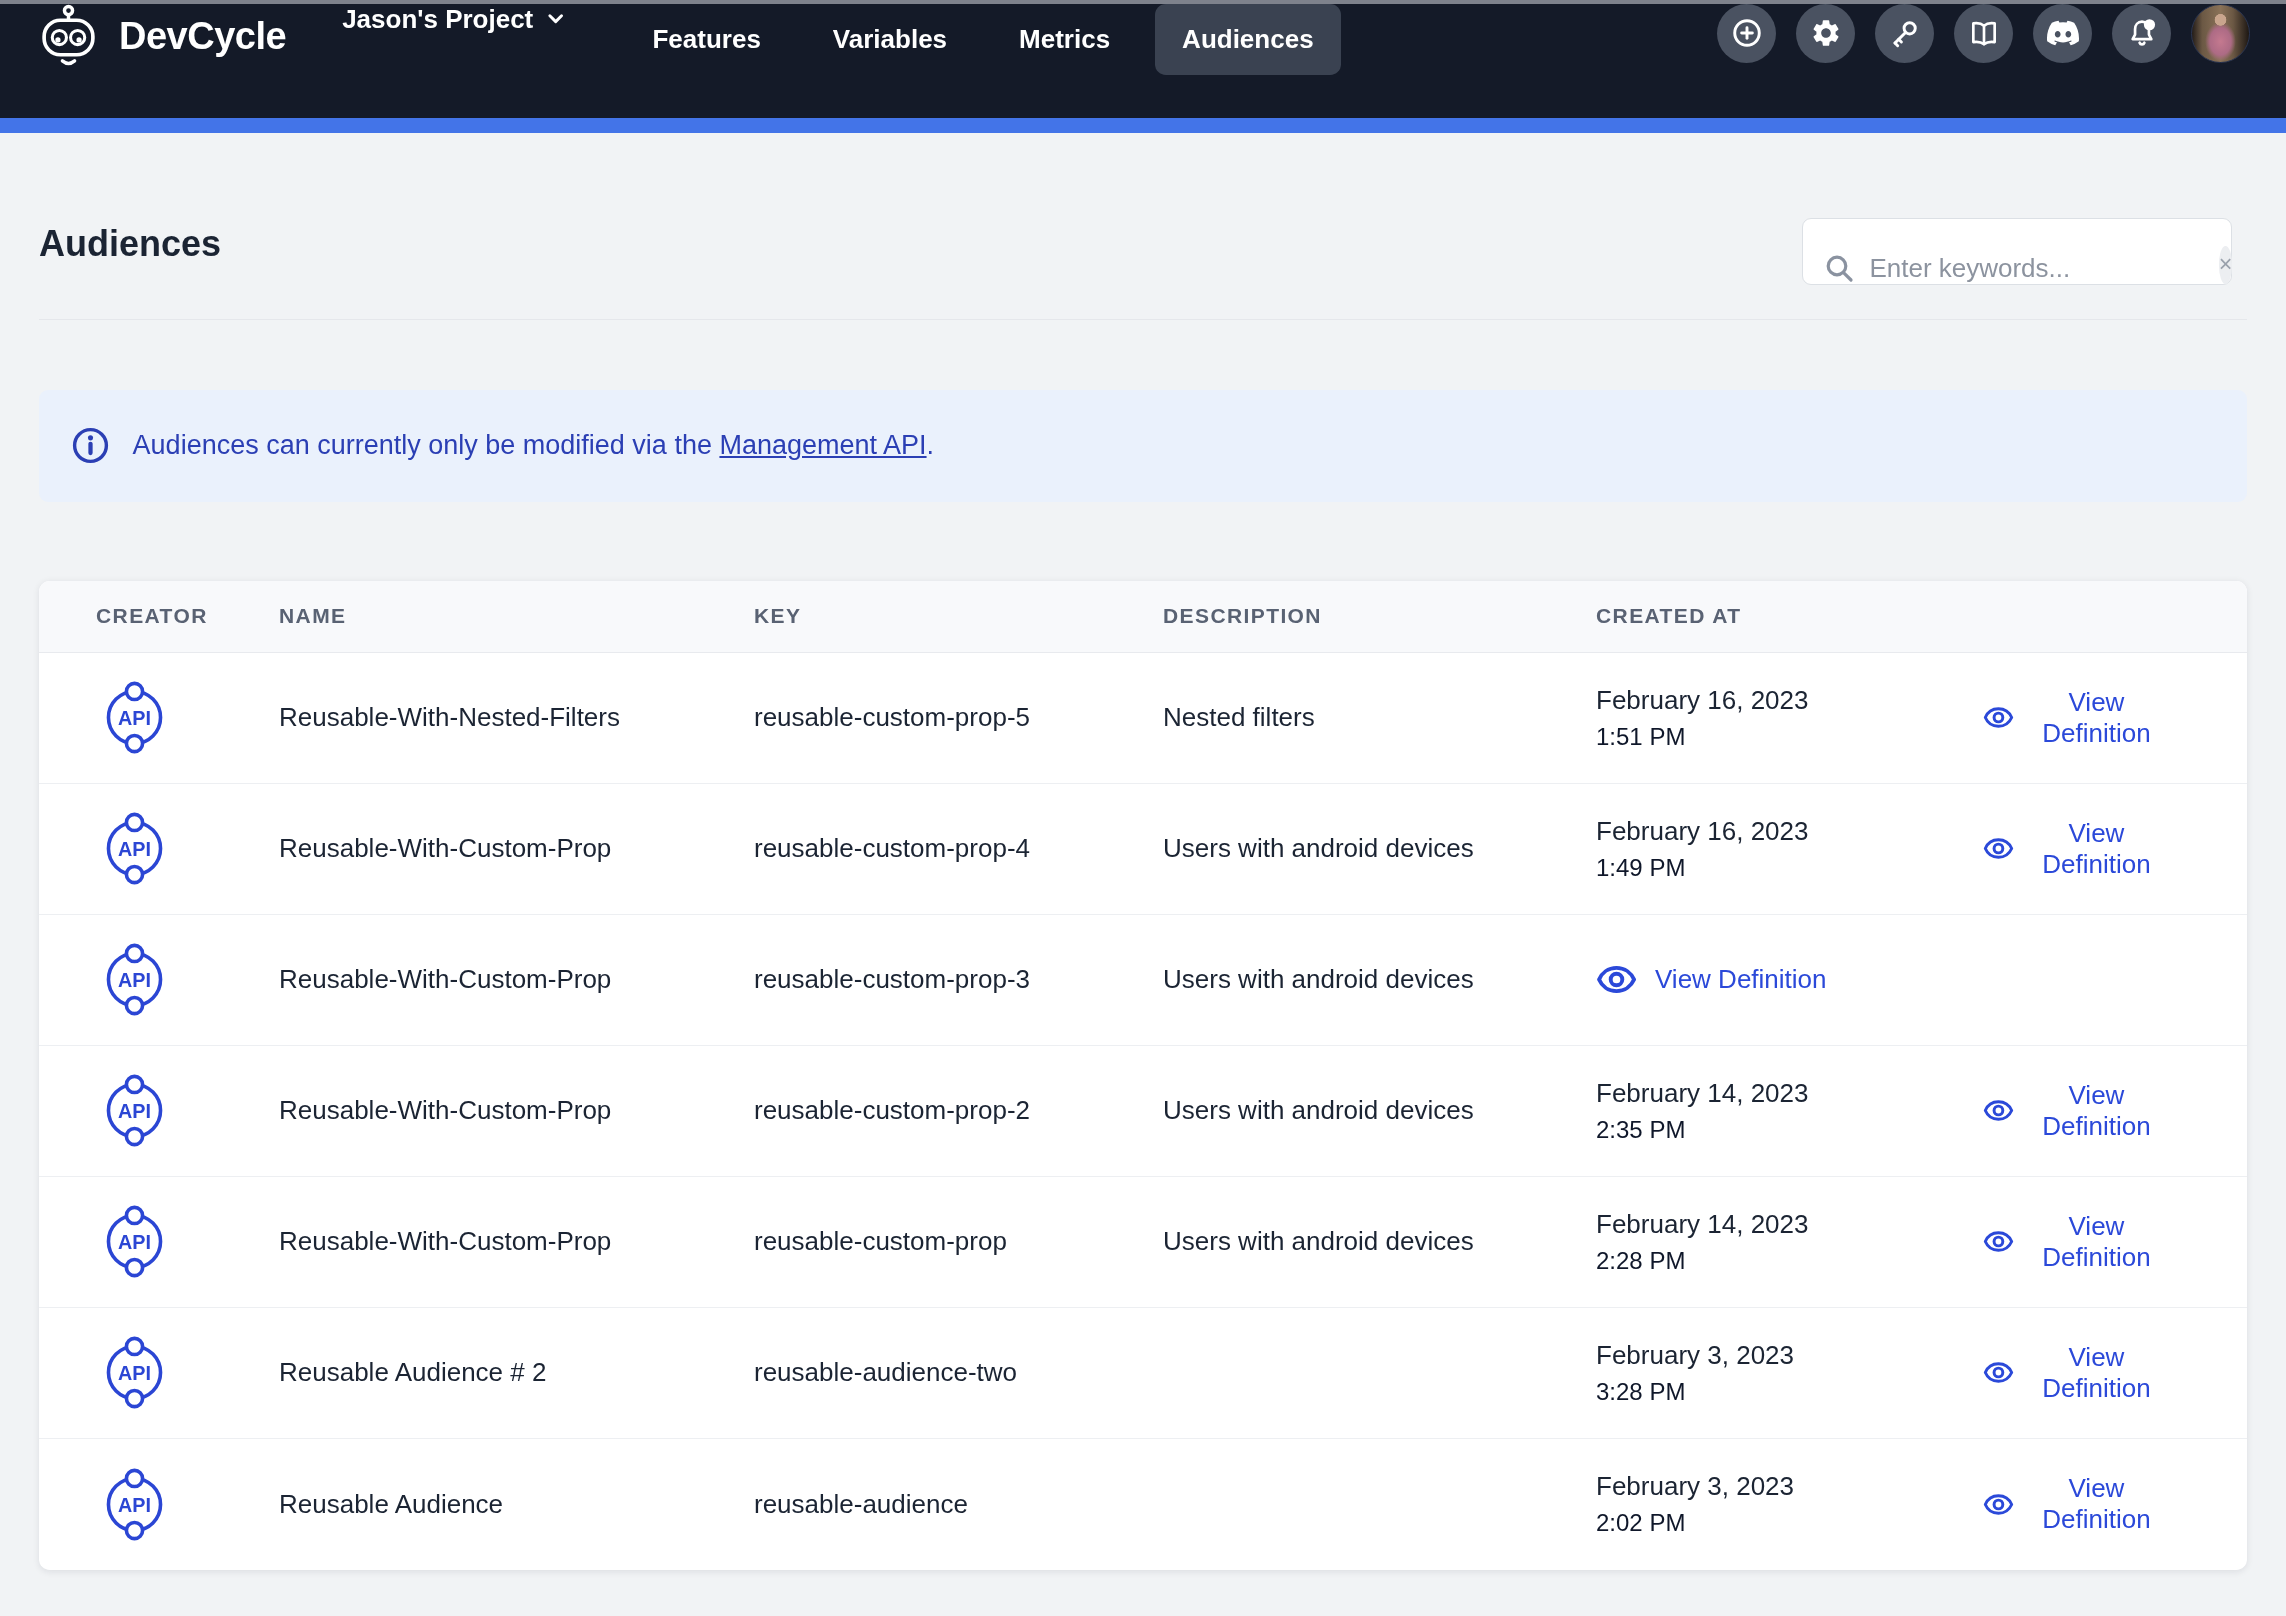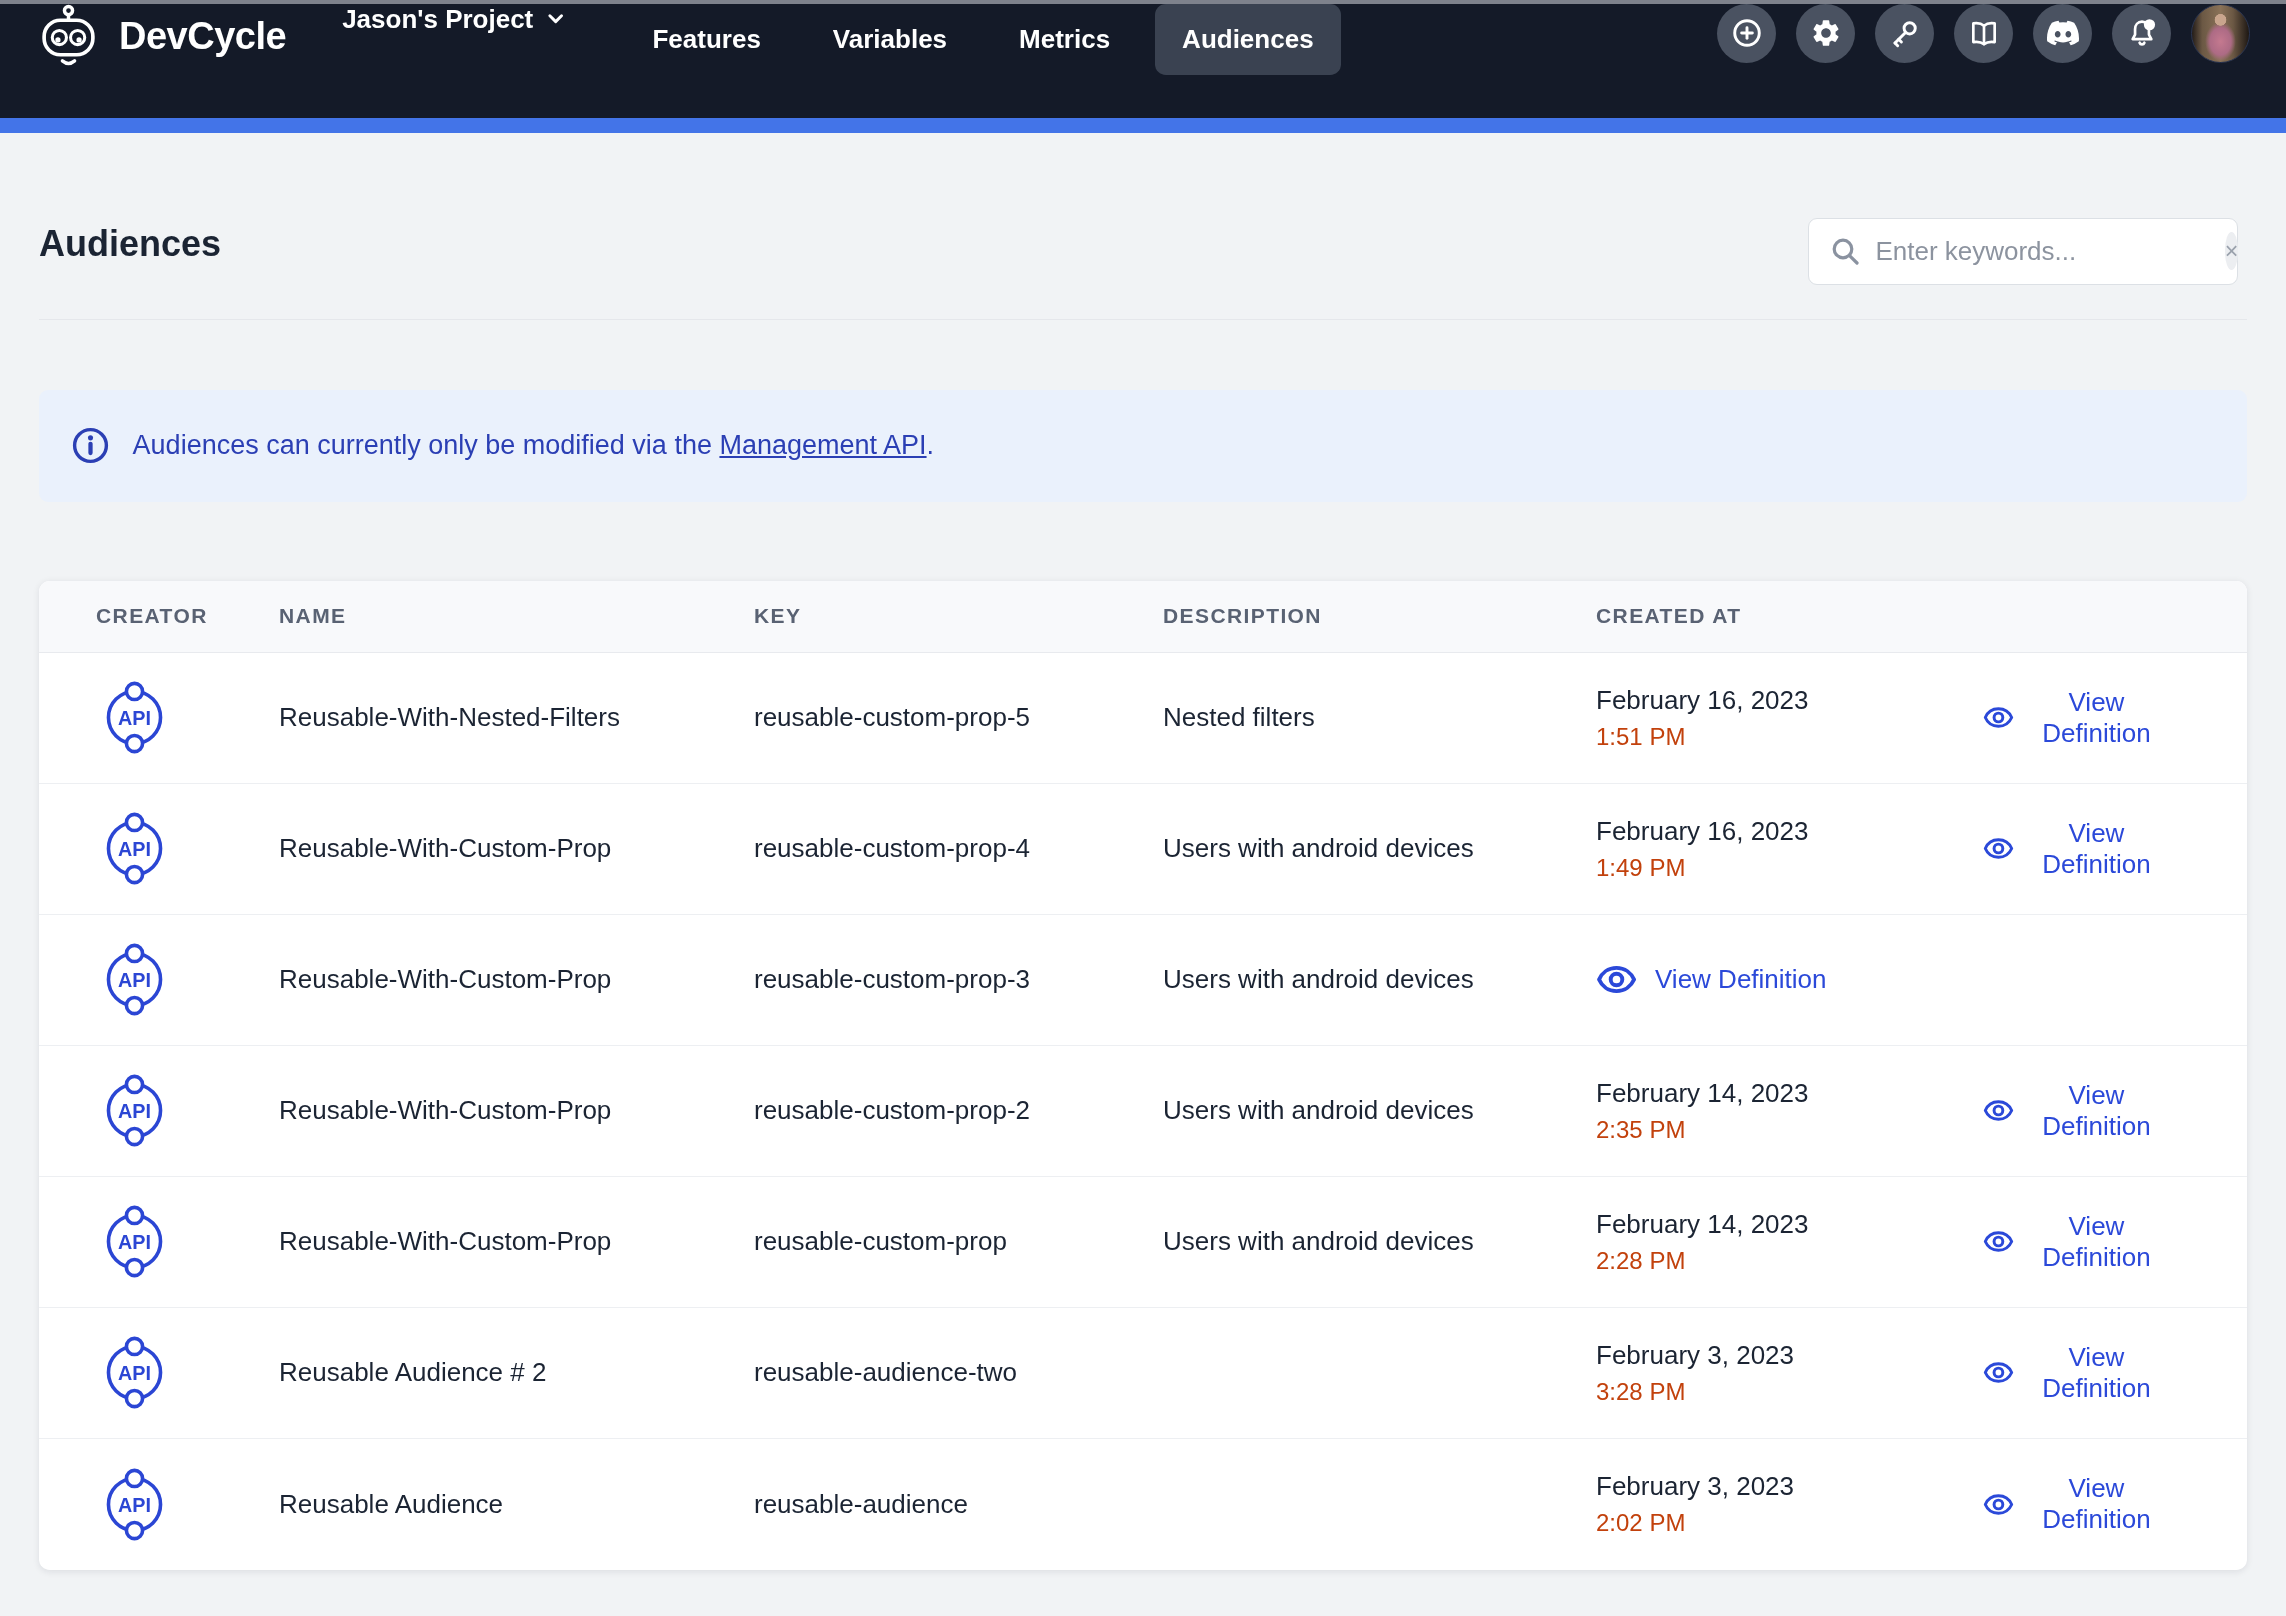--- a/index.html
+++ b/index.html
@@ -52,24 +52,24 @@
   .accent-bar { height:15.3px; background:#4374E8; }
 
   
   .content { padding:0 39px; }
   .page-header {
     position:relative; padding-top:90px; padding-bottom:54px;
     border-bottom:1.8px solid #E5E7EB;
   }
   .page-title { font-size:36px; font-weight:700; color:#1B2433; }
   .search-box {
-    position:absolute; top:85px; right:9px;
+    position:absolute; top:85px; right:15px;
     width:430px; height:67px; background:#FFFFFF;
     border:1.8px solid #DCE0E5; border-radius:9px;
-    display:flex; align-items:center; padding:0 16px 0 20px; gap:14.4px;
+    display:flex; align-items:flex-end; padding:0 16px 0 20px; gap:14.4px;
   }
   .search-box svg.mag { width:32px; height:32px; flex:0 0 auto; }
   .search-input {
     flex:1; border:none; outline:none; font-size:26px;
     font-family:"Liberation Sans", sans-serif; color:#1B2433; background:transparent;
   }
   .search-input::placeholder { color:#8C939F; }
   .clear-btn {
     width:38px; height:38px; border-radius:50%; border:none;
     background:#ECEEF1; color:#9AA1AC; font-size:23.4px; line-height:1;
@@ -100,21 +100,21 @@
     height:72px; background:#F8F9FB; border-bottom:1.8px solid #E8EAEE;
     color:#596273; font-size:21px; font-weight:700; letter-spacing:1.4px;
   }
   .th-creator { padding-left:45px;margin-left:12px; }
   .trow { height:131px; border-bottom:1.8px solid #EDEFF2; }
   .trow:last-child { border-bottom:none; }
   .cell-creator { padding-left:56px; }
   .cell-creator svg { width:79px; height:79px; display:block; }
   .cell-text { font-size:26px; color:#1B2433; }
   .cell-created .date { font-size:26px; color:#1B2433; margin-bottom:7.2px; }
-  .cell-created .time { font-size:24px; color:#c2410c; }
+  .cell-created .time { font-size:24px; color:#0f172a; }
   .cell-actions { display:flex; align-items:center; padding-right:86px; }
   .view-btn {
     display:flex; align-items:center; gap:18px;
     background:none; border:none; cursor:pointer;
     color:#2B49D9; font-size:26px; font-weight:500;
     font-family:"Liberation Sans", sans-serif;
   }
   .view-btn svg { width:41px; height:41px; }
 </style>
 </head>

